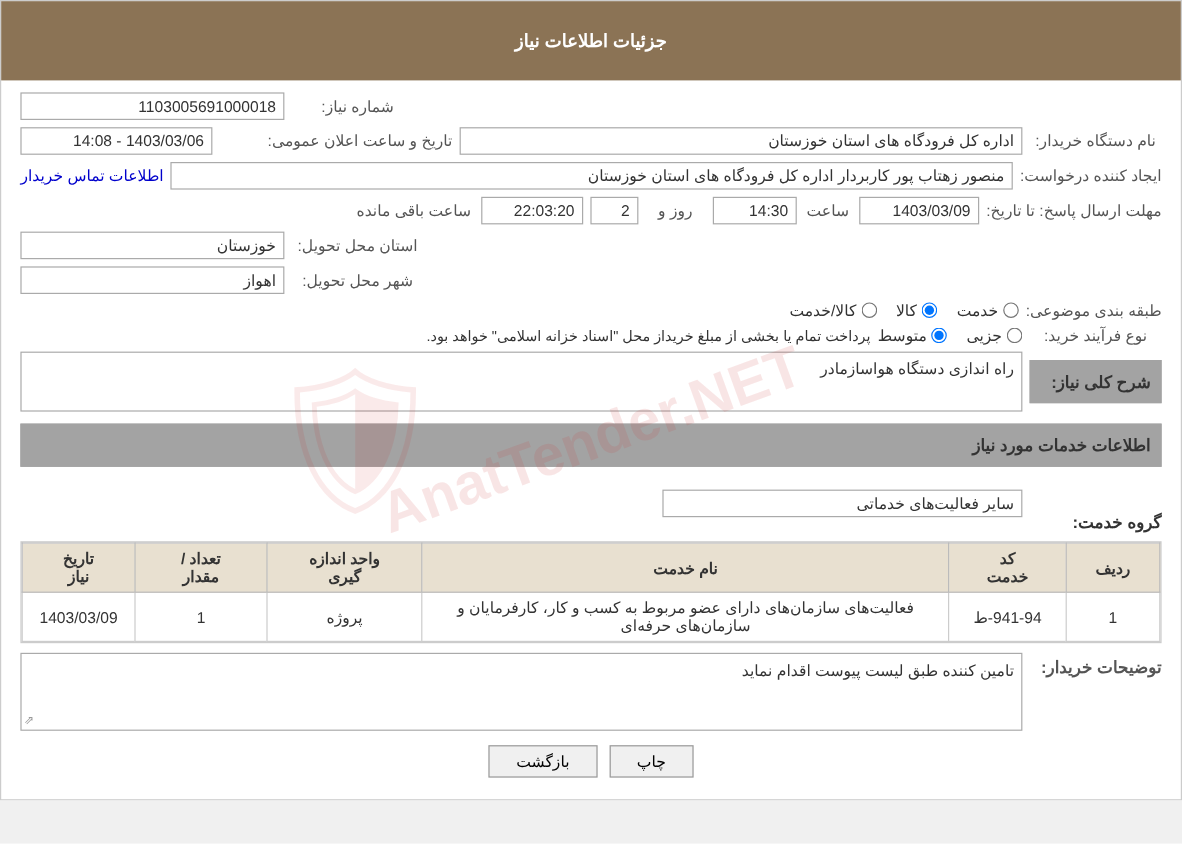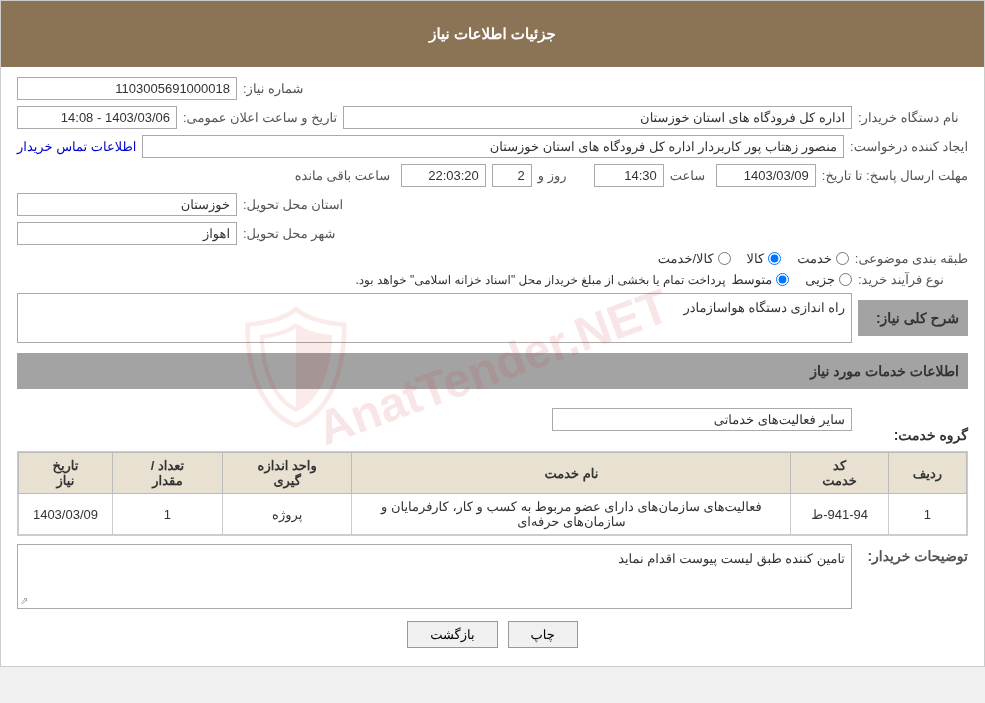--- a/index.html
+++ b/index.html
@@ -30,21 +30,21 @@
     .form-row {
       display: flex;
       align-items: center;
       margin-bottom: 6px;
       gap: 6px;
     }
     .label {
       color: #555;
       white-space: nowrap;
       min-width: 110px;
-      text-align: left;
+      text-align: center;
       font-size: 13px;
     }
     .input-box {
       border: 1px solid #aaa;
       background: #fff;
       padding: 3px 6px;
       font-size: 13px;
       font-family: Tahoma, Arial, sans-serif;
       direction: rtl;
     }
@@ -211,21 +211,21 @@
     <div class="watermark">AnatTender.NET</div>
 
     <div class="form-row row-spaced">
       <span class="label">شماره نیاز:</span>
       <div class="input-box input-medium">1103005691000018</div>
     </div>
 
     <div class="form-row">
       <span class="label">نام دستگاه خریدار:</span>
       <div class="input-box input-wide">اداره کل فرودگاه های استان خوزستان</div>
-      <span class="label" style="min-width:90px;">تاریخ و ساعت اعلان عمومی:</span>
+      <span class="label" style="min-width:90px;margin-left:40px;">تاریخ و ساعت اعلان عمومی:</span>
       <div class="input-box" style="width:160px;">1403/03/06 - 14:08</div>
     </div>
 
     <div class="form-row">
       <span class="label">ایجاد کننده درخواست:</span>
       <div class="input-box input-wide">منصور زهتاب پور کاربردار اداره کل فرودگاه های استان خوزستان</div>
       <span class="link-blue">اطلاعات تماس خریدار</span>
     </div>
 
     <div class="form-row">

